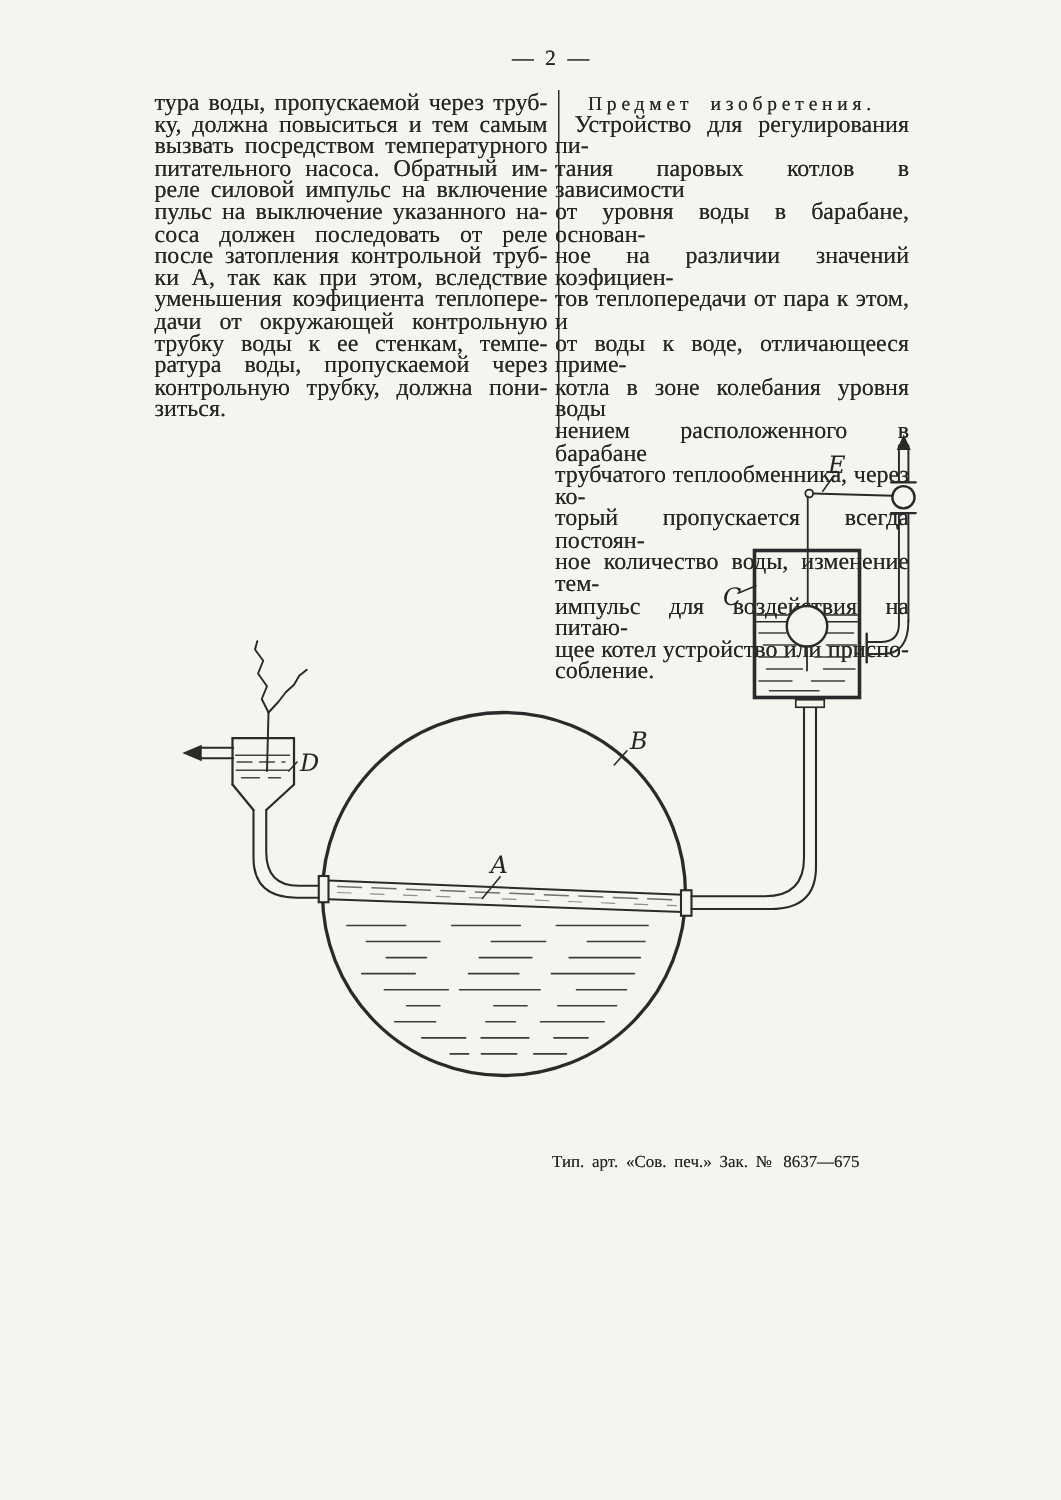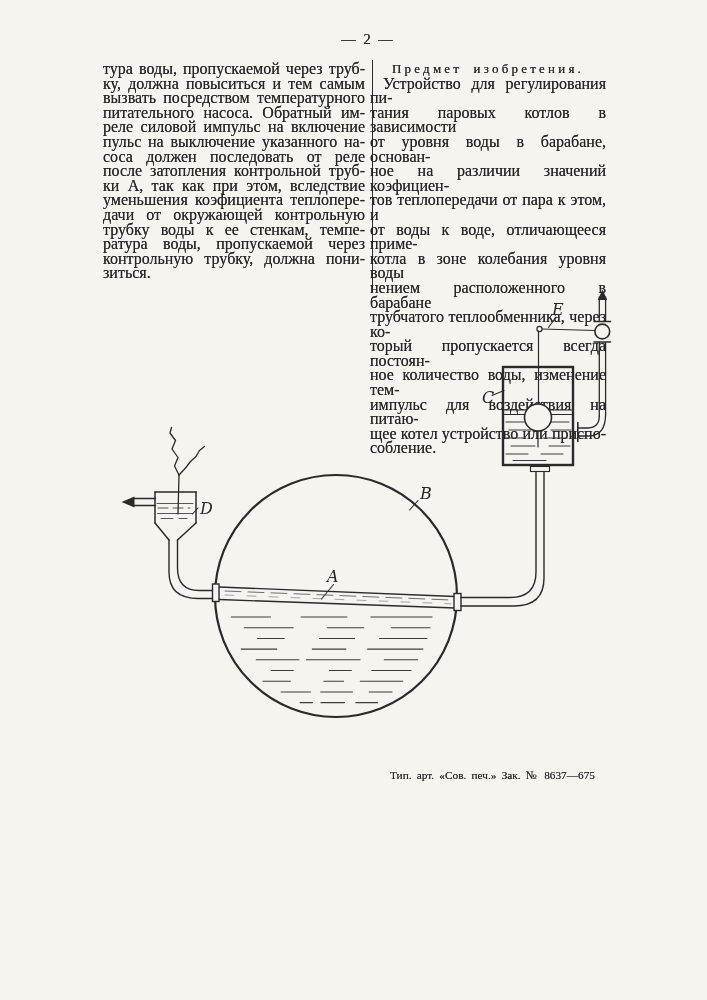--- a/index.html
+++ b/index.html
@@ -25,21 +25,21 @@
   .tline.last{text-align-last:left;}
   .tline.indent{text-indent:13px;}
   .b{font-weight:normal;}
   .heading{
     font-size:13px;line-height:14.6px;text-align:center;
     letter-spacing:3.2px;word-spacing:5px;
     text-shadow:0 0 .4px rgba(38,38,38,.8);
   }
   .divider{position:absolute;left:372px;top:60px;width:1.3px;height:232px;background:#2e2e2e;}
   .imprint{
-    position:absolute;left:390px;top:769px;width:205px;
+    position:absolute;left:368px;top:769px;width:205px;
     font-size:11.3px;line-height:13px;
     text-align:justify;text-align-last:justify;
     text-shadow:0 0 .3px rgba(38,38,38,.7);
   }
   .diagram{position:absolute;left:0;top:0;width:707px;height:1000px;}
   .diagram text{
     font-family:"DejaVu Serif",serif;font-style:italic;
     font-size:16px;fill:#262626;stroke:none;
   }
 </style>

